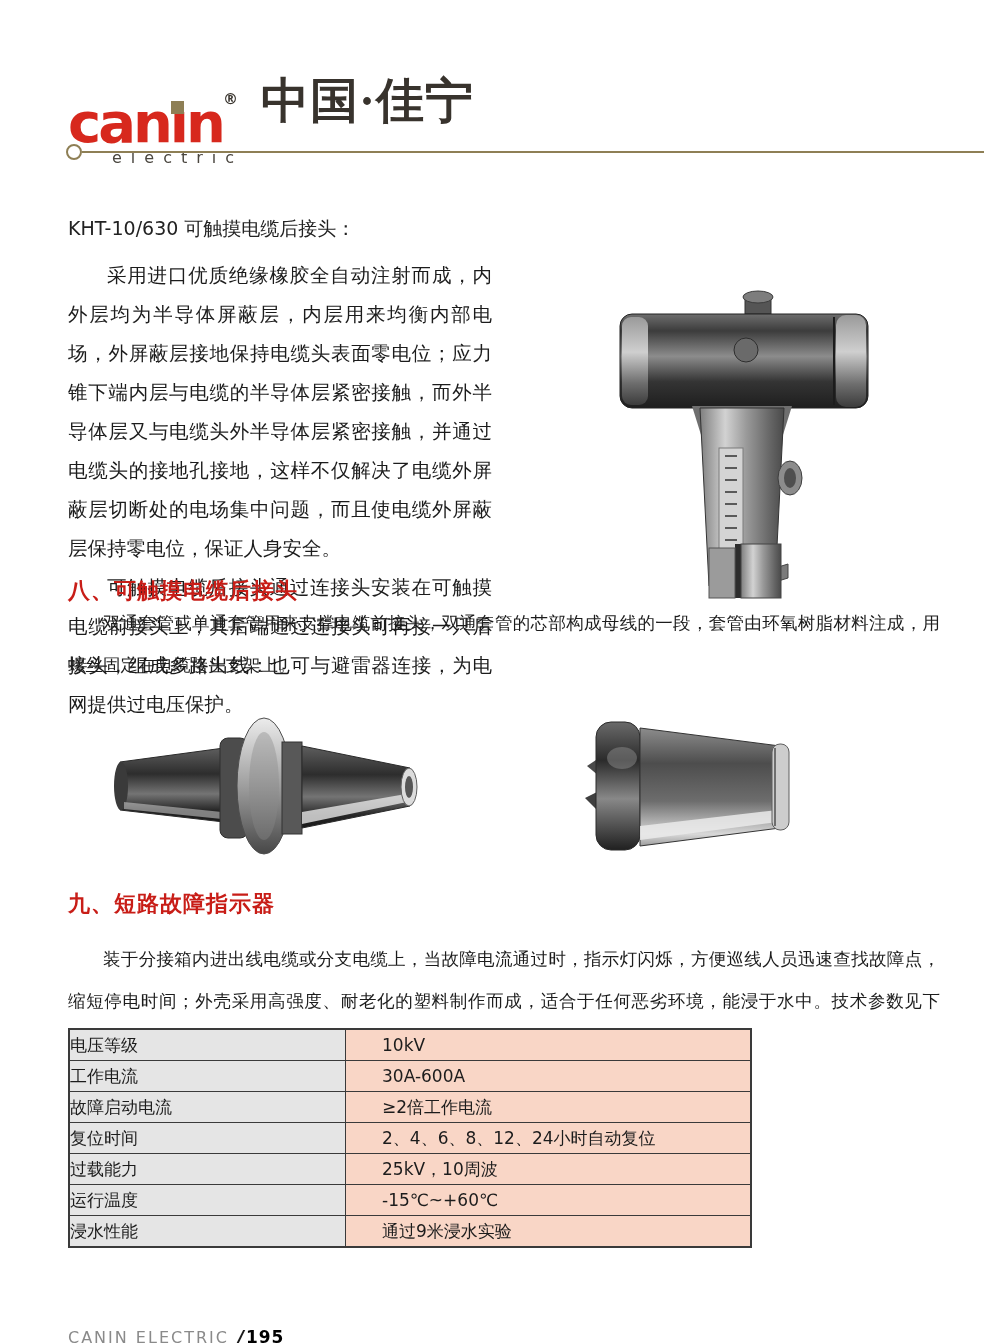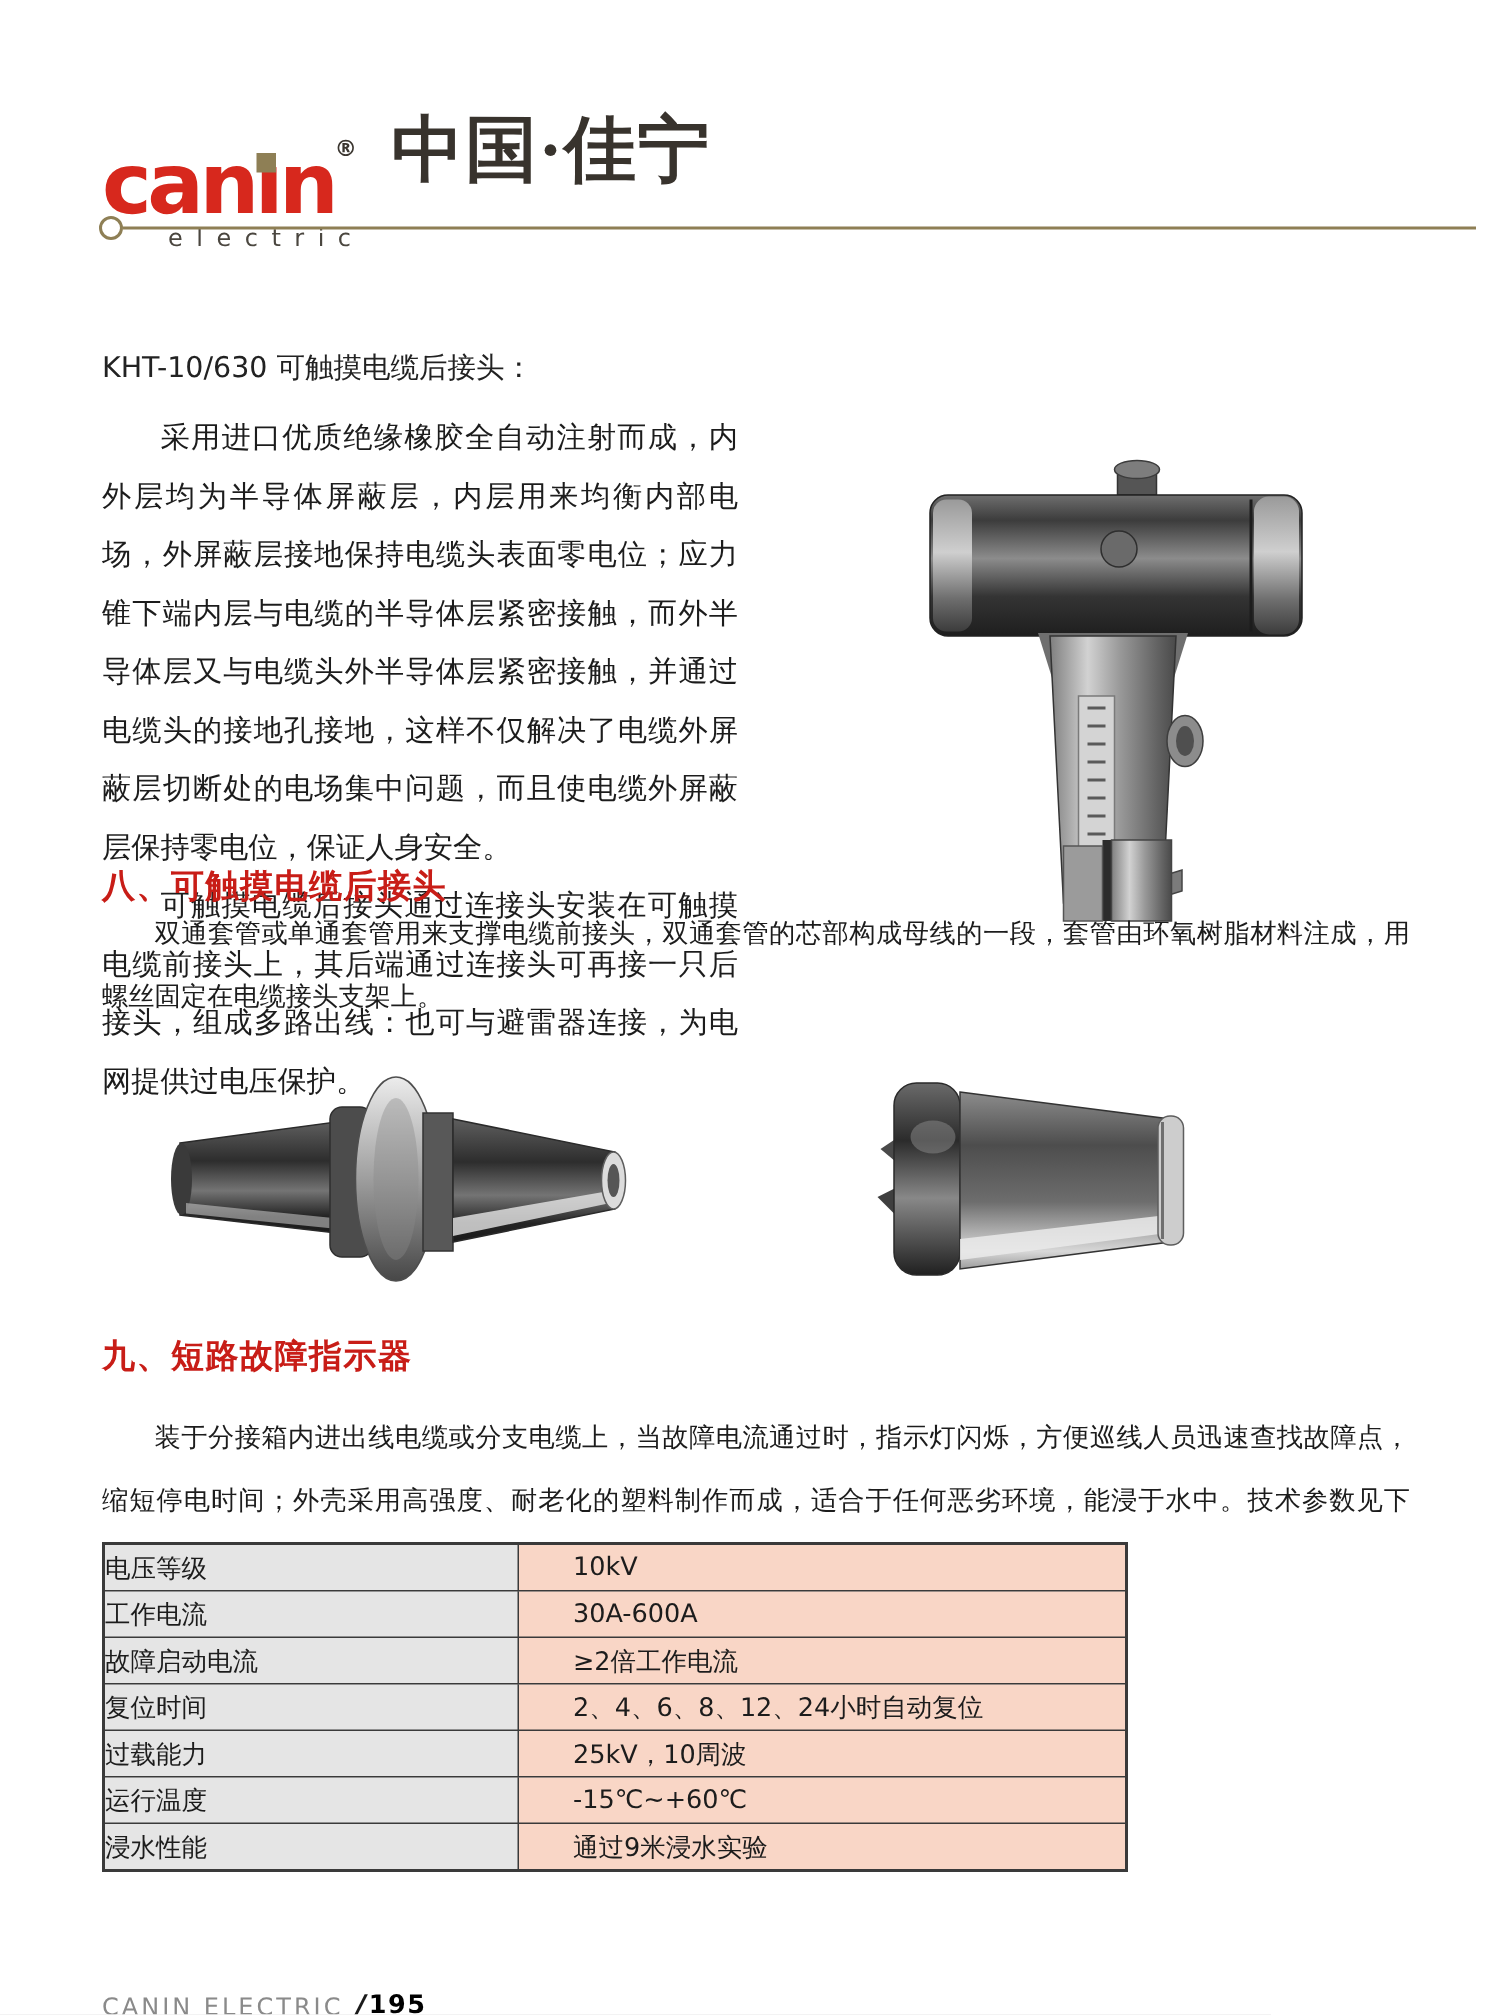--- a/index.html
+++ b/index.html
@@ -15,21 +15,21 @@
   .logo-square{position:absolute;left:1px;top:7px;width:13px;height:13px;background:#8e7f55;}
   .logo-reg{font-size:15px;font-weight:700;color:#3a352f;vertical-align:38px;letter-spacing:0;}
   .logo-sub{font-size:16px;letter-spacing:9px;color:#4a463f;margin:-4px 0 0 44px;font-weight:500;}
   .brand-cjk{font-size:48px;font-weight:700;color:#38332d;line-height:62px;margin-left:12px;letter-spacing:1px;font-family:Liberation Serif, serif;}
 
   .divider{position:absolute;left:82px;right:16px;top:151px;border-top:2px solid #8e7f55;}
   .divider-circle{position:absolute;left:66px;top:144px;width:12px;height:12px;border:2px solid #8e7f55;
                   border-radius:50%;background:#fff;}
 
   
-  .kht{position:absolute;left:68px;top:232px;width:880px;}
+  .kht{position:absolute;left:68px;top:216px;width:880px;}
   .kht-title{font-size:19px;color:#222;margin:0 0 14px 0;font-weight:500;}
   .kht-body{position:relative;}
   .kht-text{width:424px;font-size:19.5px;line-height:39px;text-align:justify;color:#1c1c1c;}
   .kht-text p{margin:0;text-indent:2em;}
   .photo-t{position:absolute;left:528px;top:30px;}
 
   
   .sec-heading{position:absolute;left:68px;font-size:22px;font-weight:700;color:#c81d17;letter-spacing:1px;}
   .sec-para{position:absolute;left:68px;width:872px;font-size:17.5px;line-height:42px;
             text-align:justify;text-indent:2em;color:#1c1c1c;margin:0;}

